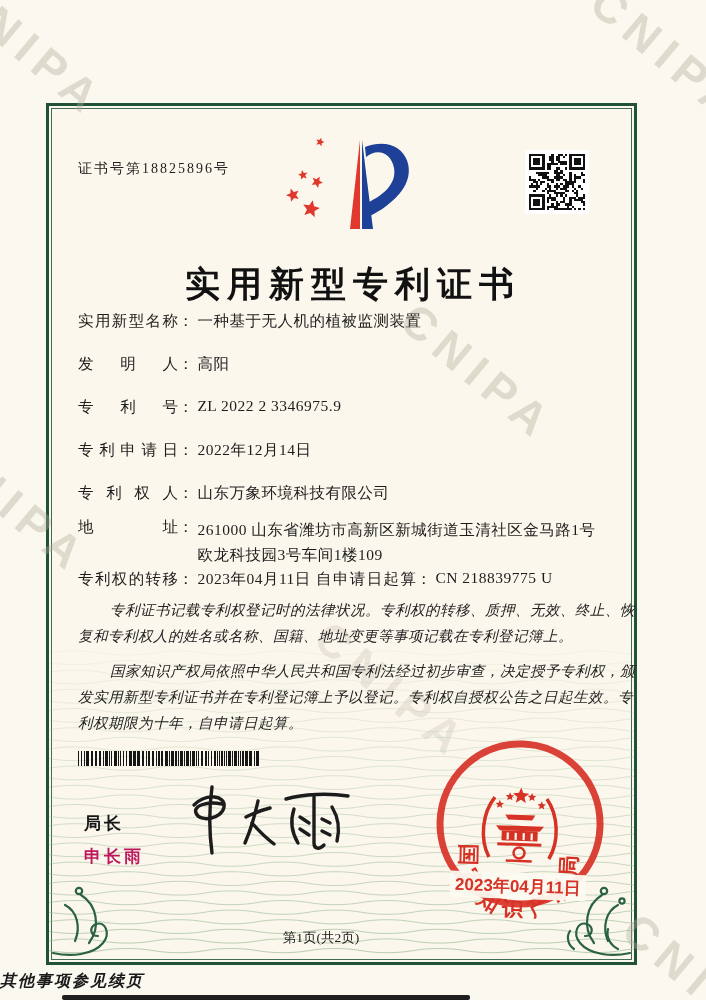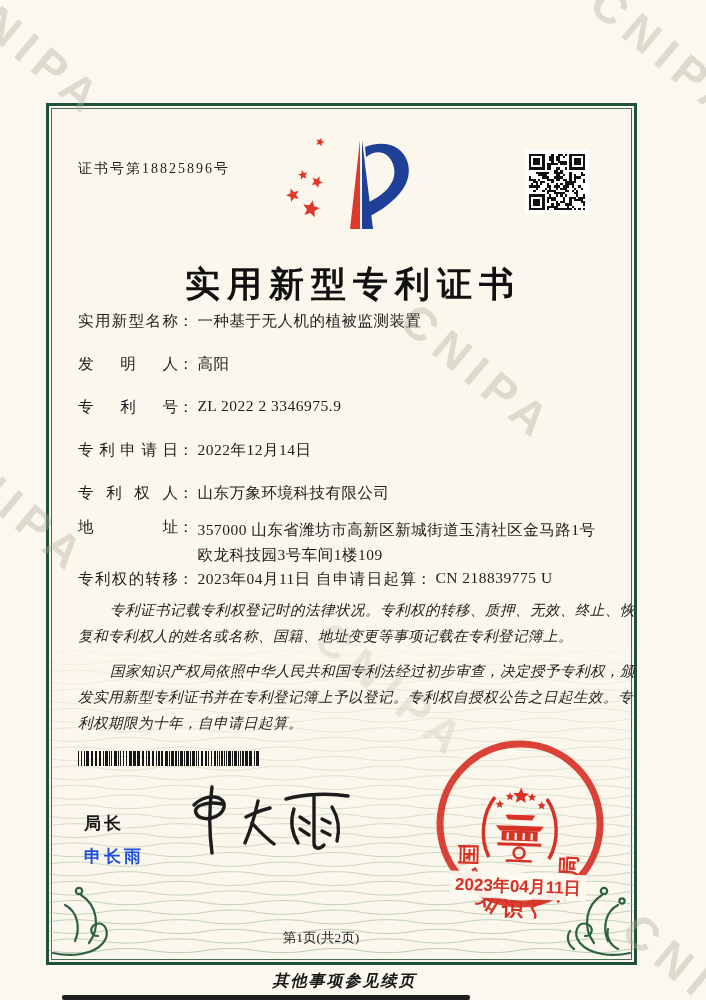--- a/index.html
+++ b/index.html
@@ -52,27 +52,27 @@
     position:absolute; left:78px; top:597px; width:557px; z-index:2;
     font-family:"DejaVu Serif","Liberation Serif",serif; font-style:italic;
     font-size:14.5px; line-height:26px; color:#222; letter-spacing:0.5px;
   }
   .body-text p{margin:0 0 9px 0; text-indent:2.2em;}
   .barcode{position:absolute; left:78px; top:751px; z-index:2;}
   
   .sig-title{position:absolute; left:84px; top:812px; z-index:2;
     font-family:Liberation Serif, serif; font-weight:bold; font-size:17px; letter-spacing:3px; color:#161616;}
   .sig-name{position:absolute; left:84px; top:845px; z-index:2;
-    font-family:"Liberation Sans","DejaVu Sans",sans-serif; font-weight:bold; font-size:17px; letter-spacing:3px; color:#1d4ed8;}
+    font-family:"Liberation Sans","DejaVu Sans",sans-serif; font-weight:bold; font-size:17px; letter-spacing:3px; color:#be185d;}
   .sig-hand{position:absolute; left:182px; top:773px; z-index:3;}
   
   .seal{position:absolute; left:430px; top:732px; z-index:4; transform:rotate(2deg); opacity:0.95;}
   
   .footer-page{position:absolute; left:0; top:929px; width:642px; text-align:center; z-index:2; font-size:13.5px; color:#222;}
-  .note{position:absolute; left:0; top:971px; width:689px; text-align:center; z-index:2;
+  .note{position:absolute; left:0; top:971px; width:689px; z-index:2;
     font-family:"DejaVu Serif","Liberation Serif",serif; font-style:italic; font-weight:bold; font-size:16px; color:#1a1a1a; letter-spacing:2px;}
   .corner{position:absolute; z-index:2;}
   .scan-edge{position:absolute; left:62px; top:995px; width:408px; height:5px; background:#1f1f1f; border-radius:2px; z-index:5;}
 </style>
 </head>
 <body>
 
 <div class="page">
 
   <span class="wm" style="left:28px; top:48px;">CNIPA</span>
@@ -397,21 +397,21 @@
   <div class="row" style="top:440px;">
     <span class="lbl">专利申请日</span><span class="colon">：</span>
     <span class="val">2022年12月14日</span>
   </div>
   <div class="row" style="top:483px;">
     <span class="lbl">专利权人</span><span class="colon">：</span>
     <span class="val">山东万象环境科技有限公司</span>
   </div>
   <div class="row" style="top:517px;">
     <span class="lbl">地址</span><span class="colon">：</span>
-    <span class="val-lines"><span>357000 山东省潍坊市高新区新城街道玉清社区金马路1号</span><br><span>欧龙科技园3号车间1楼109</span></span>
+    <span class="val-lines"><span>261000 山东省潍坊市高新区新城街道玉清社区金马路1号</span><br><span>欧龙科技园3号车间1楼109</span></span>
   </div>
   <div class="row" style="top:569px; width:557px;">
     <span class="lbl">专利权的转移</span><span class="colon">：</span>
     <span class="val">2023年04月11日</span>
     <span class="pair2">
       <span class="lbl">自申请日起算</span><span class="colon">：</span>
       <span class="val">CN 218839775 U</span>
     </span>
   </div>
 

